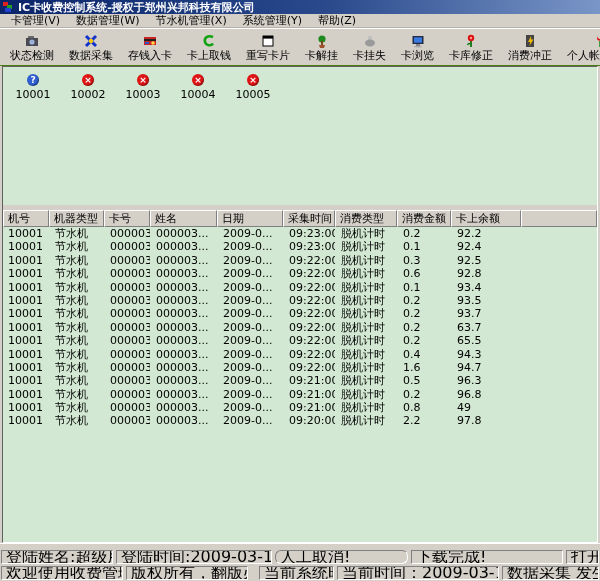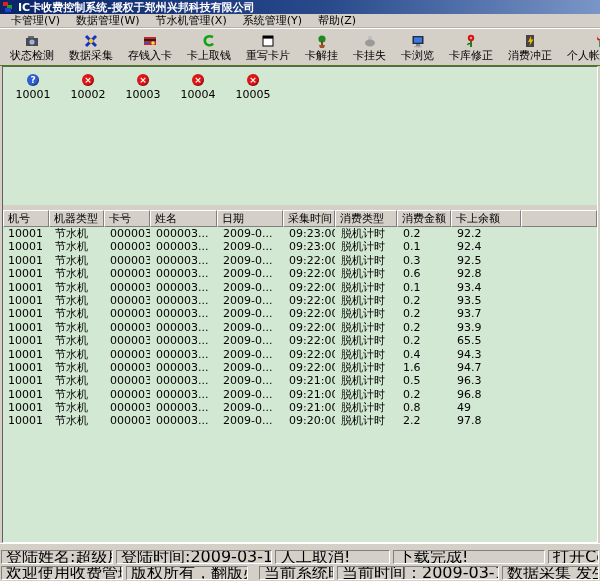--- a/index.html
+++ b/index.html
@@ -76,21 +76,21 @@
   .grid-row .c0 { padding-left:5px; }
 
   
   .thinstrip { flex:0 0 6px; background:#d4d0c8; border-top:1px solid #fff; }
   .statusrow { flex:0 0 16px; display:flex; align-items:center; gap:3px; padding:0 1px; background:#d4d0c8; }
   .sb-panel {
     height:14px; border:1px solid; border-color:#808080 #fff #fff #808080;
     padding:0 4px; font-size:16px; line-height:12px;
     overflow:hidden; white-space:nowrap; background:#d4d0c8;
   }
-  .r1p1{width:112px;} .r1p2{width:156px;} .r1p3{width:115px;} .r1p4{width:152px;} .r1p5{flex:1;}
+  .r1p1{width:112px;} .r1p2{width:156px;} .r1p3{width:133px;border-radius:6px;} .r1p4{width:152px;} .r1p5{flex:1;}
   .r2p1{width:122px;} .r2p2{width:122px;} .r2p3{width:75px;margin-left:8px;}  .r2p4{width:162px;} .r2p5{flex:1;}
 </style>
 </head>
 <body>
 
 <div class="window">
 
   <div class="titlebar">
     <svg class="title-icon" viewBox="0 0 12 12">
       <rect x="0" y="1" width="5" height="4" fill="#e02020"></rect>
@@ -321,21 +321,21 @@
   </div>
           <div class="grid-row cols">
     <span class="c c0">10001</span>
     <span class="c">节水机</span>
     <span class="c">000003</span>
     <span class="c">000003...</span>
     <span class="c">2009-0...</span>
     <span class="c">09:22:00</span>
     <span class="c">脱机计时</span>
     <span class="c">0.2</span>
-    <span class="c">93.9</span>
+    <span class="c">63.7</span>
     <span class="c"></span>
   </div>
           <div class="grid-row cols">
     <span class="c c0">10001</span>
     <span class="c">节水机</span>
     <span class="c">000003</span>
     <span class="c">000003...</span>
     <span class="c">2009-0...</span>
     <span class="c">09:22:00</span>
     <span class="c">脱机计时</span>

